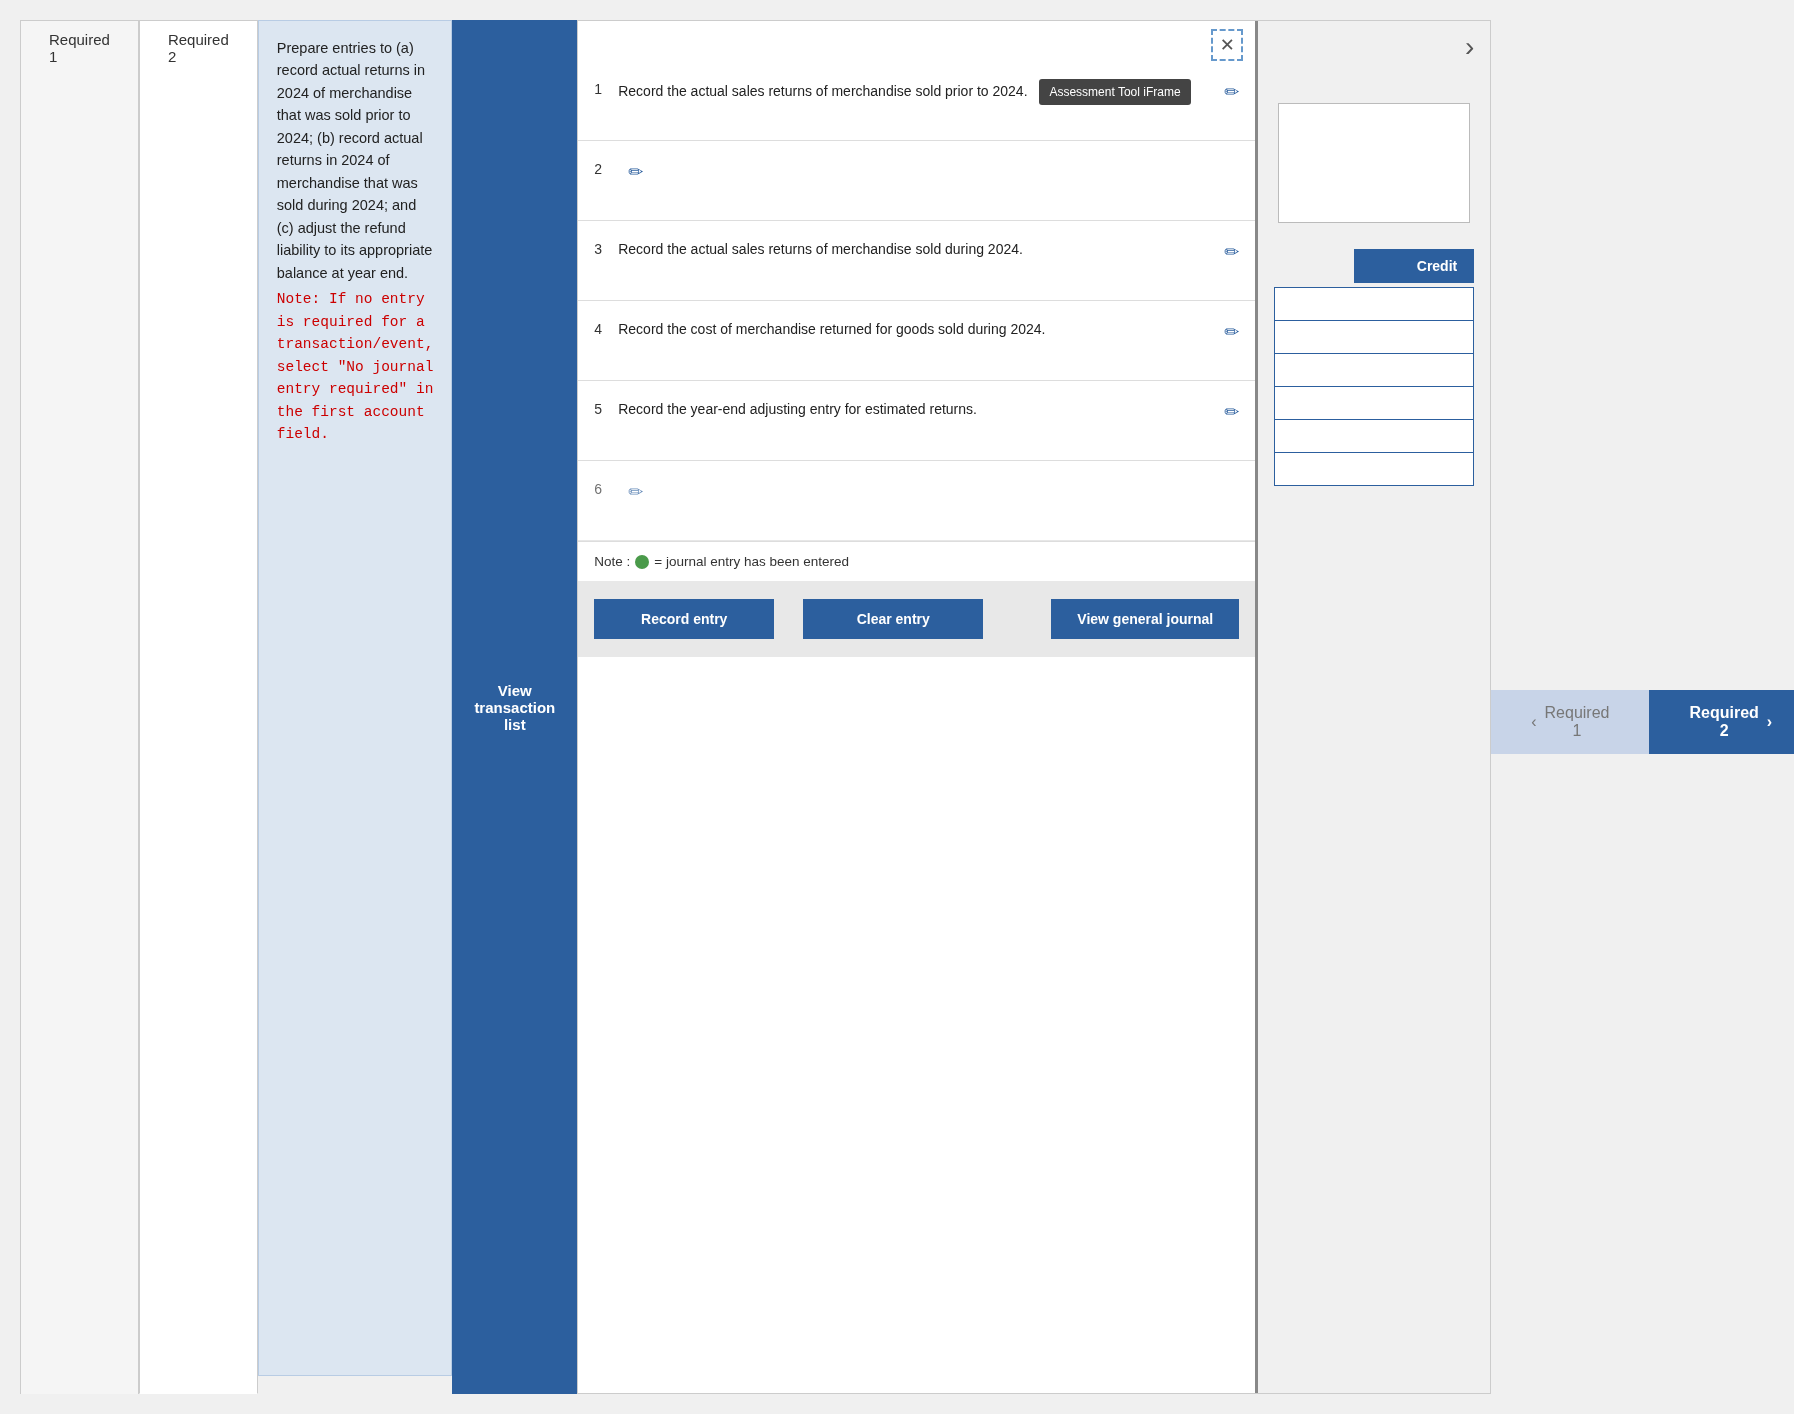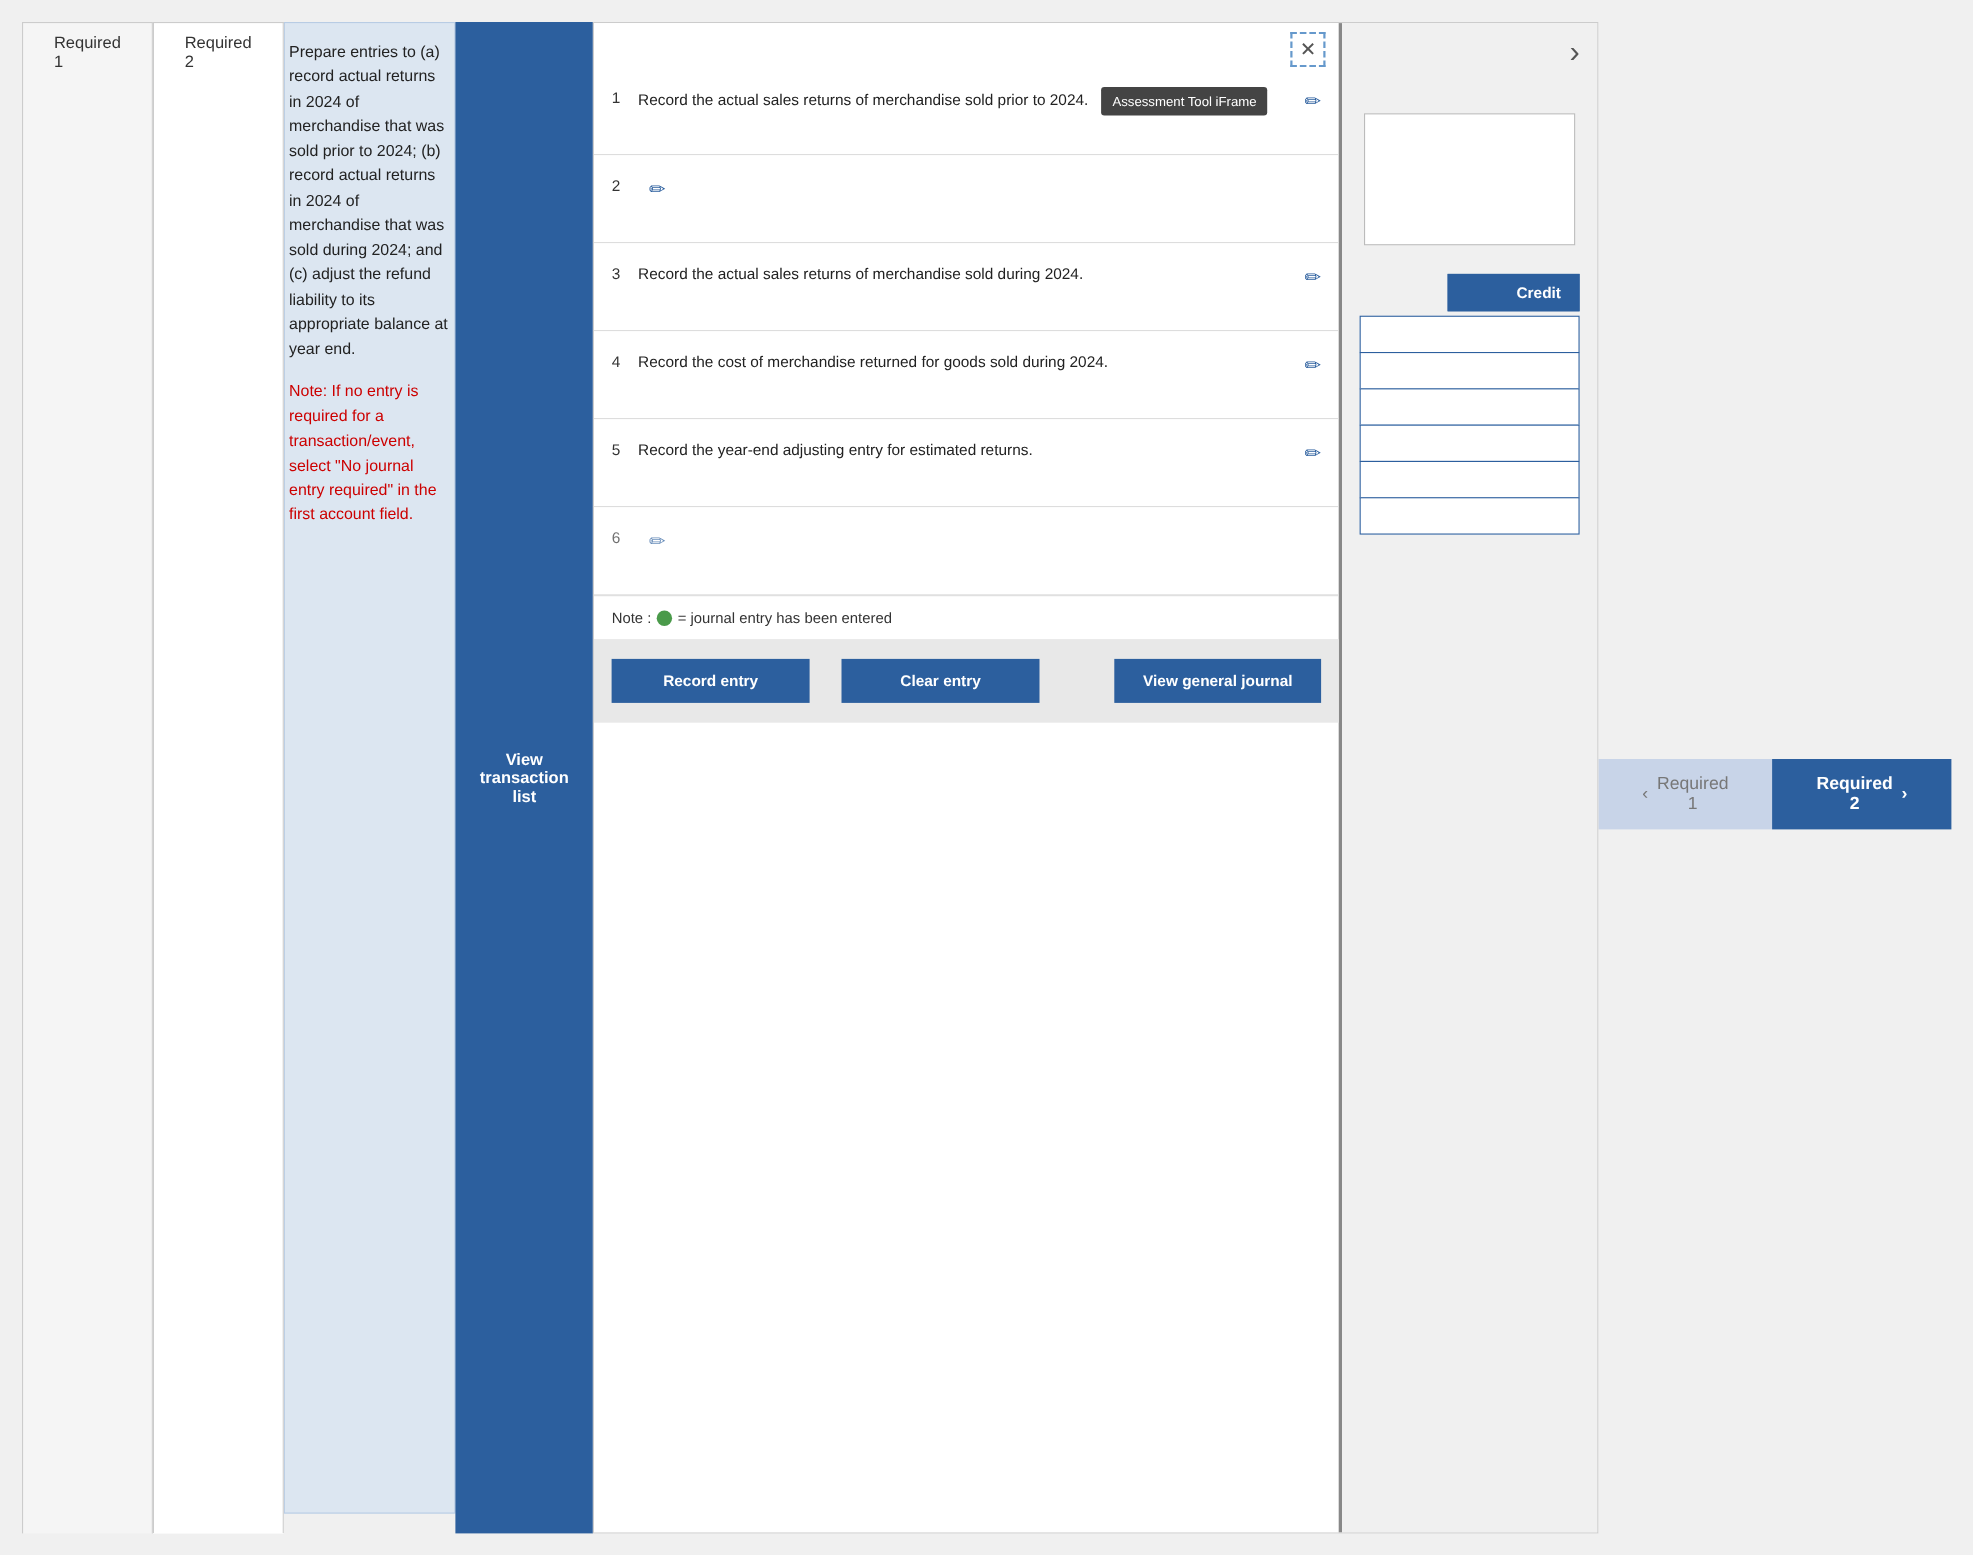--- a/index.html
+++ b/index.html
@@ -41,30 +41,31 @@
       background: #fff;
       border-bottom: 1px solid #fff;
       font-weight: normal;
       z-index: 2;
     }
 
     
     .info-box {
       border: 1px solid #b8cce4;
       background: #dce6f1;
-      padding: 16px 4px;
+      padding: 16px 18px;
       font-size: 14.5px;
       color: #222;
       line-height: 1.55;
       margin-bottom: 18px;
     }
 
     .info-box .red-note {
       color: #c00;
-      margin-top: 16px;
+      margin-top: 4px;
+      font-family: Liberation Mono, monospace;
     }
 
     
     .view-transaction-btn {
       background: #2c5f9e;
       color: #fff;
       border: none;
       padding: 12px 22px;
       font-size: 15px;
       font-weight: bold;

